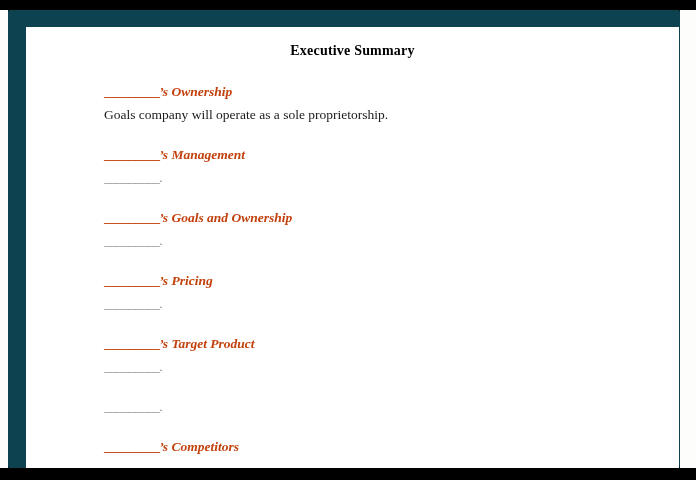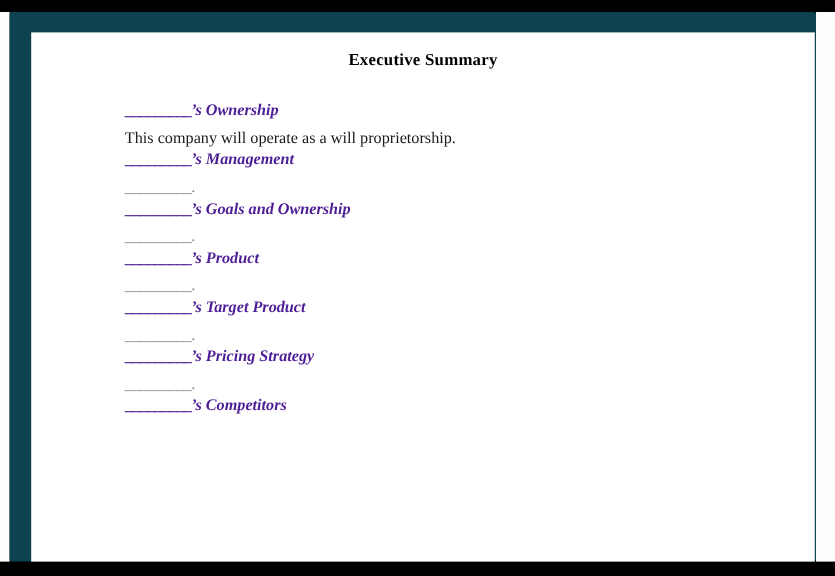--- a/index.html
+++ b/index.html
@@ -65,27 +65,27 @@
     color: #000000;
     margin: 16px 0 0 0;
     padding: 0;
   }
 
   .section {
     margin: 0;
     padding: 0;
   }
   .section.first { margin-top: 24px; }
-  .section { }
+  .section { margin-top: 22px; }
 
   .section-heading {
     font-weight: bold;
     font-style: italic;
     font-size: 13.5px;
-    color: #4c1d95;
+    color: #c2410c;
     margin: 0 0 0 78px;
     white-space: nowrap;
     line-height: 18px;
   }
   .blank-strong {
     letter-spacing: -0.6px;
     font-style: normal;
     font-weight: bold;
   }
 
@@ -113,40 +113,39 @@
   <div class="outer-strip right"></div>
 
   <div id="frame">
     <div id="page">
 
       <h1 id="doc-title">Executive Summary</h1>
 
       <div id="sections">
           <div class="section first">
             <div class="section-heading"><span class="blank-strong">_________</span><span>’s</span> <span>Ownership</span></div>
-            <div class="section-body">This company will operate as a will proprietorship.</div>
+            <div class="section-body">Goals company will operate as a sole proprietorship.</div>
           </div>
           <div class="section">
             <div class="section-heading"><span class="blank-strong">_________</span><span>’s</span> <span>Management</span></div>
             <div class="section-body blank">_________.</div>
           </div>
           <div class="section">
             <div class="section-heading"><span class="blank-strong">_________</span><span>’s</span> <span>Goals and Ownership</span></div>
             <div class="section-body blank">_________.</div>
           </div>
           <div class="section">
-            <div class="section-heading"><span class="blank-strong">_________</span><span>’s</span> <span>Product</span></div>
+            <div class="section-heading"><span class="blank-strong">_________</span><span>’s</span> <span>Pricing</span></div>
             <div class="section-body blank">_________.</div>
           </div>
           <div class="section">
             <div class="section-heading"><span class="blank-strong">_________</span><span>’s</span> <span>Target Product</span></div>
             <div class="section-body blank">_________.</div>
           </div>
           <div class="section">
-            <div class="section-heading"><span class="blank-strong">_________</span><span>’s</span> <span>Pricing Strategy</span></div>
             <div class="section-body blank">_________.</div>
           </div>
           <div class="section">
             <div class="section-heading"><span class="blank-strong">_________</span><span>’s</span> <span>Competitors</span></div>
           </div>
         </div>
 
     </div>
   </div>
 </div>

